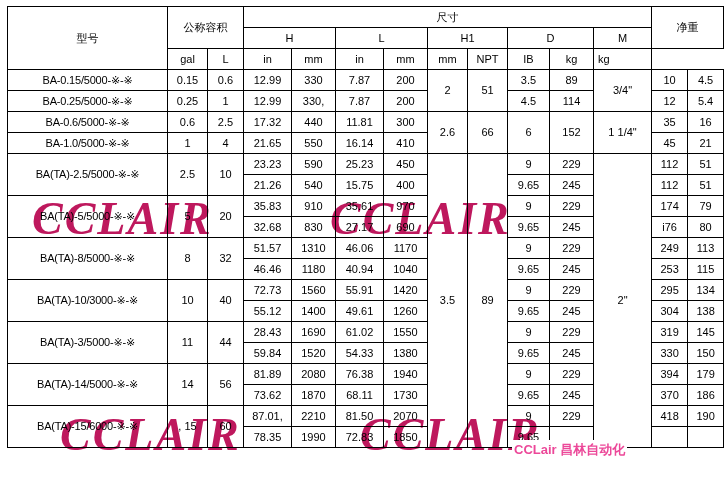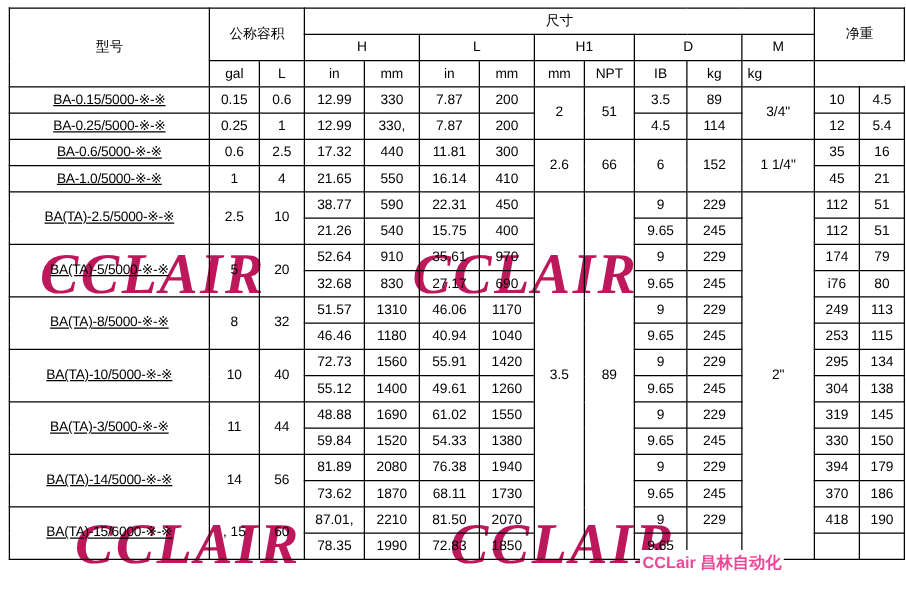--- a/index.html
+++ b/index.html
@@ -30,21 +30,20 @@
     height:20px;
     line-height:1.1;
     color:#000;
     background:transparent;
   }
   td.model{
     font-size:11.5px;
     text-align:left;
     padding-left:6px;
     letter-spacing:-0.2px;
-    text-decoration:underline;
   }
   th.hdr-main{font-size:13px;}
   th.hdr{font-size:11.5px;}
   th.unit{font-size:11px;margin-top:43px;}
   .blue{color:#5b9bd5;}
   .watermark{
     position:absolute;
     font-family:"Liberation Serif","DejaVu Serif",serif;
     font-style:italic;
     font-weight:bold;
@@ -180,23 +179,23 @@
           <td class="val">550</td>
           <td class="val">16.14</td>
           <td class="val">410</td>
           <td>45</td>
           <td>21</td>
         </tr>
         <tr>
           <td class="model" rowspan="2">BA(TA)-2.5/5000-※-※</td>
           <td rowspan="2">2.5</td>
           <td rowspan="2">10</td>
-          <td class="val">38.77</td>
+          <td class="val">23.23</td>
           <td class="val">590</td>
-          <td class="val">22.31</td>
+          <td class="val">25.23</td>
           <td class="val">450</td>
           <td rowspan="14">3.5</td>
           <td rowspan="14">89</td>
           <td>9</td>
           <td>229</td>
           <td rowspan="14">2"</td>
           <td>112</td>
           <td>51</td>
         </tr>
         <tr>
@@ -206,21 +205,21 @@
           <td class="val">400</td>
           <td>9.65</td>
           <td>245</td>
           <td>112</td>
           <td>51</td>
         </tr>
         <tr>
           <td class="model" rowspan="2">BA(TA)-5/5000-※-※</td>
           <td rowspan="2">5</td>
           <td rowspan="2">20</td>
-          <td class="val">52.64</td>
+          <td class="val">35.83</td>
           <td class="val">910</td>
           <td class="val">35.61</td>
           <td class="val">970</td>
           <td>9</td>
           <td>229</td>
           <td>174</td>
           <td>79</td>
         </tr>
         <tr>
           <td class="val">32.68</td>
@@ -249,21 +248,21 @@
           <td class="val">46.46</td>
           <td class="val">1180</td>
           <td class="val">40.94</td>
           <td class="val">1040</td>
           <td>9.65</td>
           <td>245</td>
           <td>253</td>
           <td>115</td>
         </tr>
         <tr>
-          <td class="model" rowspan="2">BA(TA)-10/5000-※-※</td>
+          <td class="model" rowspan="2">BA(TA)-10/3000-※-※</td>
           <td rowspan="2">10</td>
           <td rowspan="2">40</td>
           <td class="val">72.73</td>
           <td class="val">1560</td>
           <td class="val">55.91</td>
           <td class="val">1420</td>
           <td>9</td>
           <td>229</td>
           <td>295</td>
           <td>134</td>
@@ -275,21 +274,21 @@
           <td class="val">1260</td>
           <td>9.65</td>
           <td>245</td>
           <td>304</td>
           <td>138</td>
         </tr>
         <tr>
           <td class="model" rowspan="2">BA(TA)-3/5000-※-※</td>
           <td rowspan="2">11</td>
           <td rowspan="2">44</td>
-          <td class="val">48.88</td>
+          <td class="val">28.43</td>
           <td class="val">1690</td>
           <td class="val">61.02</td>
           <td class="val">1550</td>
           <td>9</td>
           <td>229</td>
           <td>319</td>
           <td>145</td>
         </tr>
         <tr>
           <td class="val">59.84</td>

